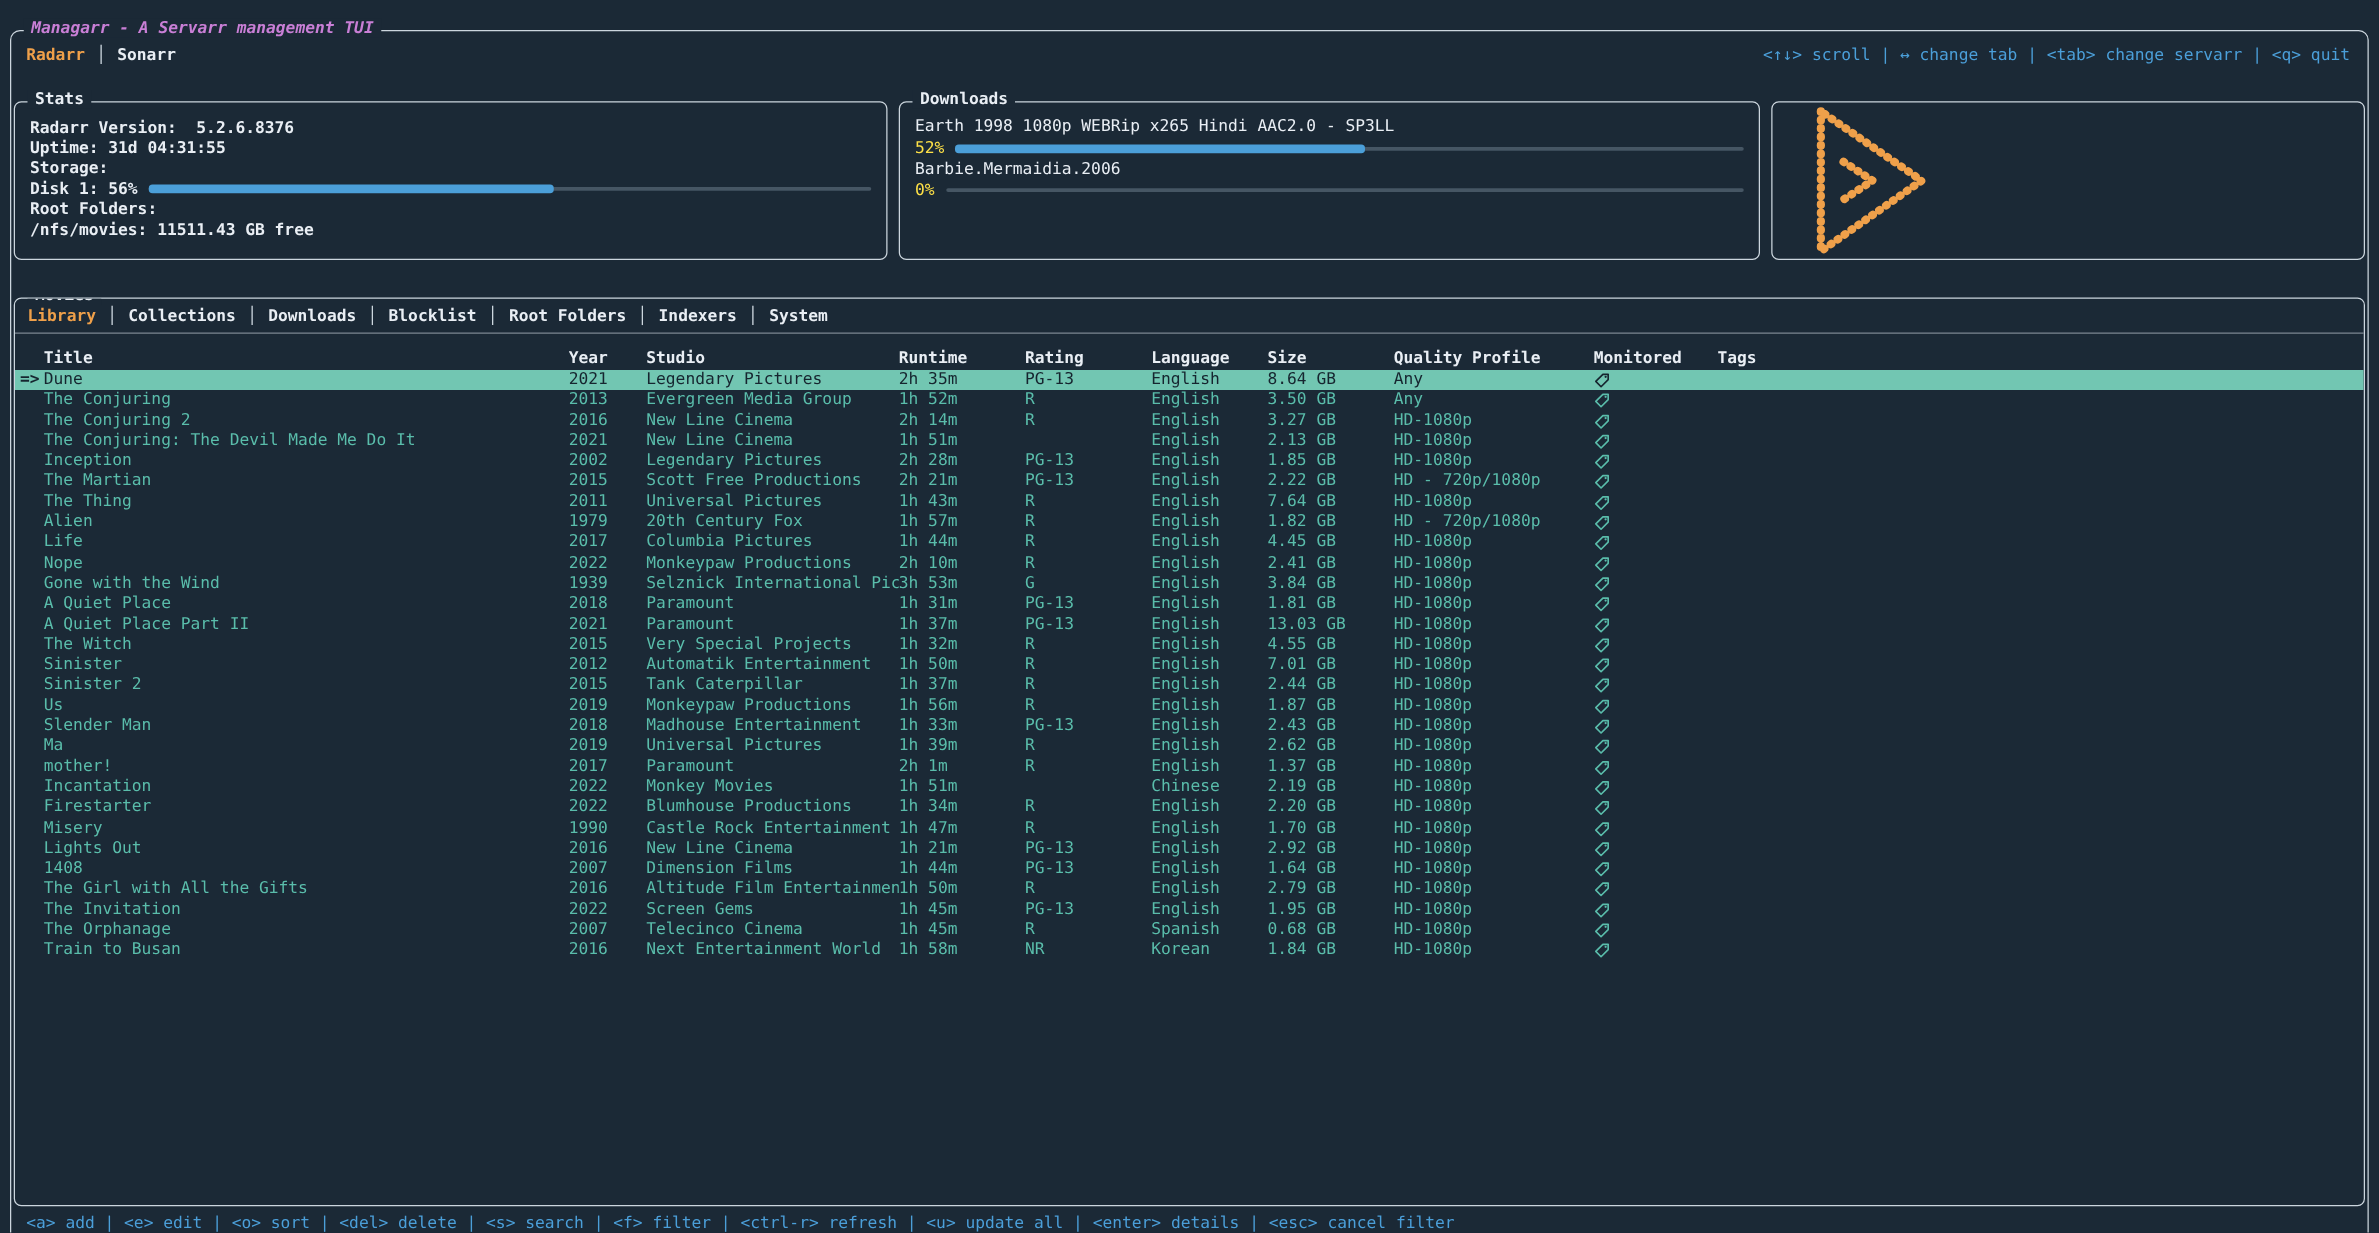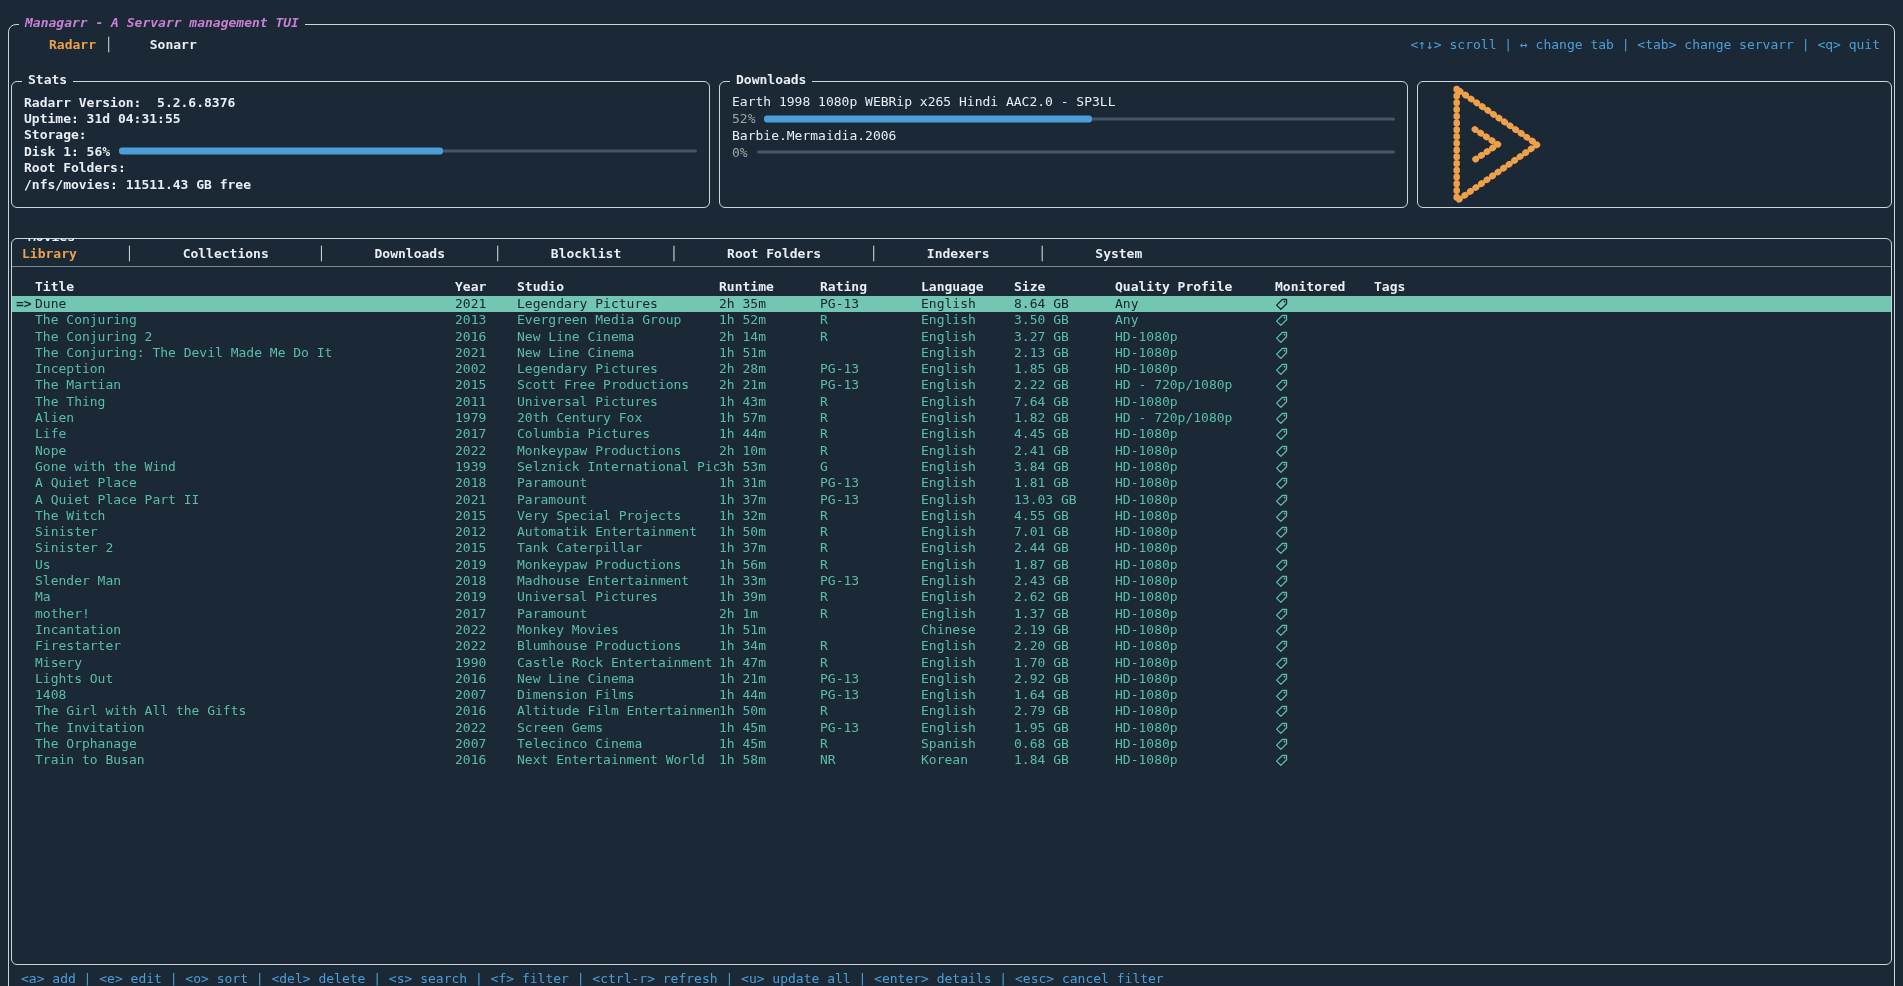--- a/index.html
+++ b/index.html
@@ -26,21 +26,21 @@
   }
   .app-title { color: #c97fd6; font-style: italic; }
 
   
   .topbar {
     height: 38px; padding: 12px 14px 0 12px;
     display: flex; justify-content: space-between; align-items: flex-start;
     flex: none;
   }
   .servarr-tabs { display: flex; align-items: center; font-weight: bold; }
-  .servarr-tab { color: #e9eef4; cursor: default; margin-left: 28px; }
+  .servarr-tab { color: #e9eef4; cursor: default; }
   .servarr-tab.active { color: #efa04a; }
   .vsep { color: #ccd6de; margin: 0 9px; font-weight: normal; }
   .top-help, .bottom-help { color: #4b9fd9; white-space: pre; }
 
   
   .panels-row { display: flex; gap: 9px; padding: 14px 2px; height: 155px; margin-top: 4px; flex: none; }
   .panel { position: relative; border: 1px solid #ccd6de; border-radius: 6px; }
   .stats-panel { flex: 0 0 699px; padding: 12px 12px 0 12px; }
   .downloads-panel { flex: 1; padding: 12px 12px 0 12px; }
   .logo-panel { flex: 0 0 475px; display: flex; align-items: center; padding-left: 26px; }
@@ -54,33 +54,32 @@
     position: absolute; left: 0; right: 0; top: 50%; height: 3px;
     transform: translateY(-50%); background: #465664; border-radius: 2px;
   }
   .progress .fill {
     position: absolute; left: 0; top: 50%; height: 7px;
     transform: translateY(-50%); background: #4b9fd9; border-radius: 3px;
   }
 
   .dl-item { margin-bottom: 1px; }
   .dl-name { color: #e9eef4; height: 16.4px; white-space: pre; overflow: hidden; }
-  .dl-progress-line { display: flex; align-items: center; height: 16.4px; color: #a3a3a3; }
+  .dl-progress-line { display: flex; align-items: center; height: 16.4px; color: #fde047; }
   .dl-percent { white-space: pre; }
 
   
   .movies-panel {
     margin: 16px 2px 0 2px; flex: 1;
     display: flex; flex-direction: column; overflow: hidden;
   }
   .movie-tabs {
     display: flex; align-items: center; height: 28px;
     padding: 2px 10px 0 10px; font-weight: bold; flex: none;
     border-bottom: 1px solid rgba(204,214,222,0.55);
-    gap: 40px;
   }
   .movie-tab { color: #e9eef4; cursor: default; }
   .movie-tab.active { color: #efa04a; }
 
   .grid-row {
     display: grid;
     grid-template-columns: 23px 420px 62px 202px 101px 101px 93px 101px 160px 99px auto;
     align-items: center; width: 100%;
   }
   .thead { margin-top: 12px; height: 17px; font-weight: bold; color: #e9eef4; flex: none; }

